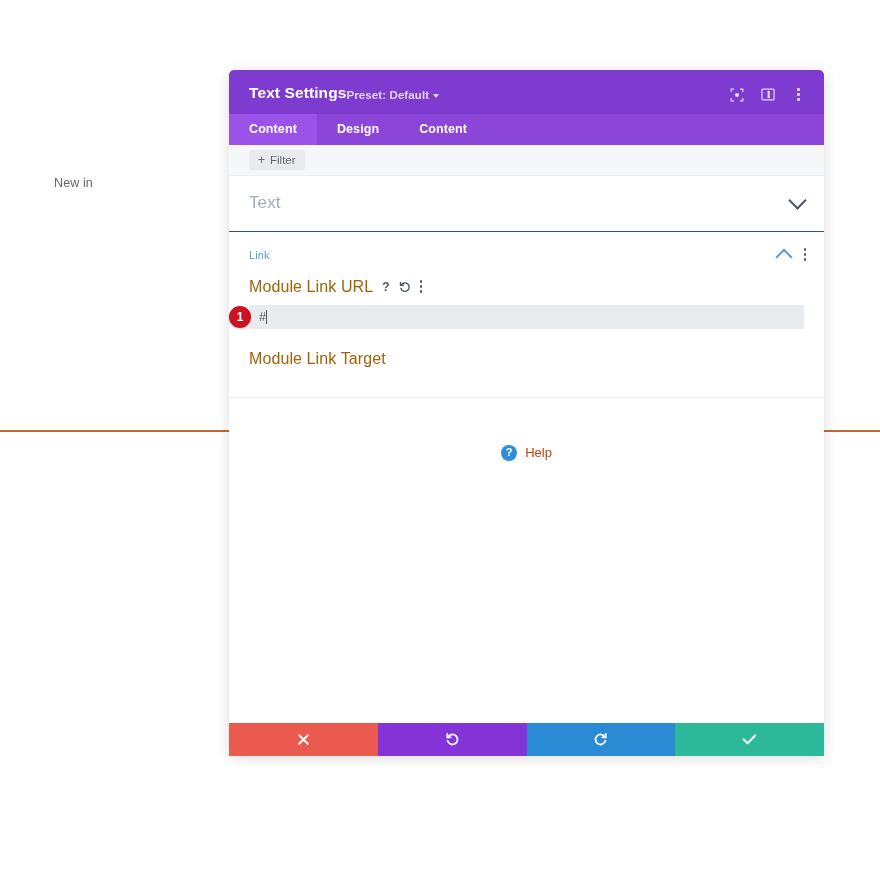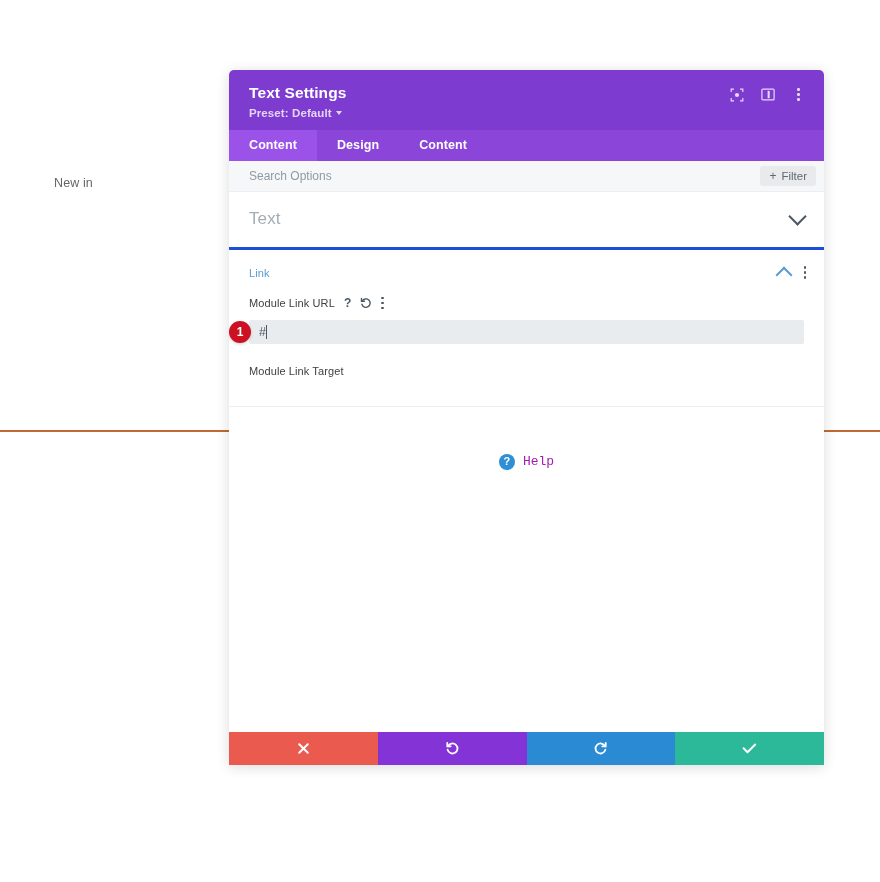--- a/index.html
+++ b/index.html
@@ -48,21 +48,21 @@
 
   
   .modal-header {
     background: #7e3bd0;
     padding: 14px 18px 11px 20px;
     display: flex;
     align-items: flex-start;
     justify-content: space-between;
     position: relative;
   }
-  .header-titles { display: flex; flex-direction: column; }
+  .header-titles { display: flex; flex-direction: row; }
   .modal-title {
     color: #ffffff;
     font-size: 15.5px;
     font-weight: bold;
     line-height: 1.2;
     letter-spacing: .1px;
   }
   .modal-preset {
     margin-top: 4px;
     color: #e4d4f6;
@@ -168,21 +168,21 @@
   }
   .filter-btn .plus { font-size: 12px; line-height: 1; }
 
   
   .section-row {
     height: 55px;
     display: flex;
     align-items: center;
     justify-content: space-between;
     padding: 0 20px;
-    border-bottom: 3px solid #1d4ed8;
+    border-bottom: 1px solid #1d4ed8;
     cursor: pointer;
     background: #ffffff;
   }
   .section-title {
     font-size: 17px;
     color: #a5adb5;
     font-weight: normal;
     letter-spacing: .1px;
   }
   .chev {
@@ -218,22 +218,22 @@
   }
   .open-body { padding: 0 20px 20px 20px; }
 
   .field-label-row {
     display: flex;
     align-items: center;
     gap: 9px;
     margin-bottom: 9px;
   }
   .field-label {
-    font-size: 11px;
-    color: #404040;
+    font-size: 16px;
+    color: #a16207;
     letter-spacing: .1px;
   }
   .mini-icon {
     color: #4c5862;
     font-size: 12px;
     cursor: pointer;
     display: flex;
     align-items: center;
     line-height: 1;
     font-weight: bold;
@@ -340,22 +340,21 @@
     color: #ffffff;
     font-size: 11px;
     font-weight: bold;
     display: flex;
     align-items: center;
     justify-content: center;
     line-height: 1;
   }
   .help-text {
     font-size: 13px;
-    color: #a21caf;
-    font-family: Liberation Mono, monospace;
+    color: #c2410c;
   }
 
   .filler { height: 215px; background: #ffffff; }
 
   
   .footer {
     display: flex;
     height: 33px;
   }
   .fbtn {
@@ -409,21 +408,20 @@
     </div>
   </div>
 
   <div class="tabs">
     <div class="tab active">Content</div>
     <div class="tab">Design</div>
     <div class="tab">Content</div>
   </div>
 
   <div class="search-bar">
-    <input class="search-input" type="text" placeholder="Search Options" style="">
     <button class="filter-btn">
       <span class="plus">+</span>
       <span>Filter</span>
     </button>
   </div>
 
   <div class="section-row">
     <span class="section-title">Text</span>
     <span class="chev"></span>
   </div>

